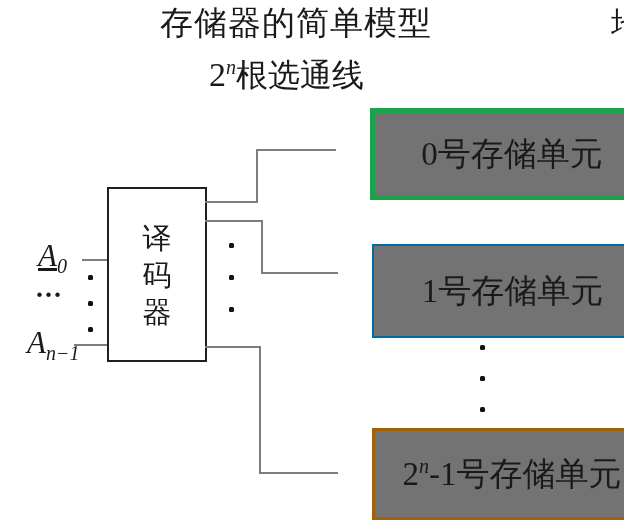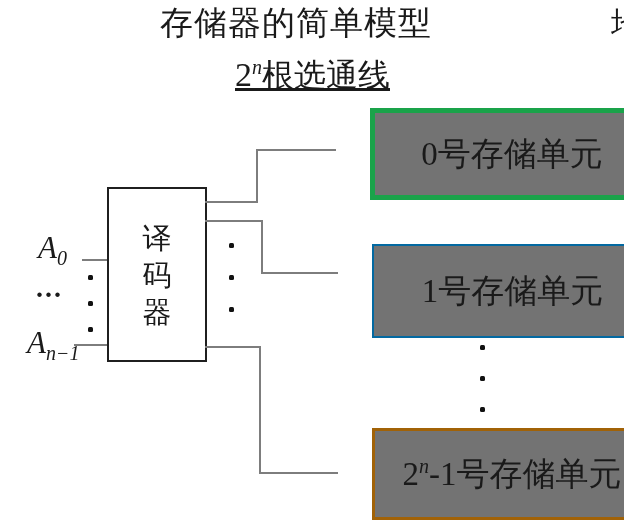--- a/index.html
+++ b/index.html
@@ -16,22 +16,22 @@
   
   .title {
     position: absolute; left: 160px; top: 1px;
     font-size: 33px; letter-spacing: 1px; white-space: nowrap;
   }
   .corner-partial {
     position: absolute; left: 611px; top: 2px;
     font-size: 33px; white-space: nowrap;
   }
   .subtitle {
-    position: absolute; left: 235px; top: 54px;
-    font-size: 32px; white-space: nowrap; text-decoration: underline;
+    position: absolute; left: 209px; top: 54px;
+    font-size: 32px; white-space: nowrap;
   }
   .subtitle .base { font-size: 34px; }
   sup.mi {
     font-style: italic; font-size: 20px;
     vertical-align: super; line-height: 0;
   }
 
   
   .decoder-box {
     position: absolute; left: 107px; top: 187px;
@@ -39,21 +39,21 @@
     border: 2.5px solid #1f1f1f;
     display: flex; flex-direction: column;
     align-items: center; justify-content: center;
     gap: 7px;
     font-size: 29px; line-height: 30px;
   }
 
   
   .alabel { position: absolute; white-space: nowrap; font-style: italic; font-size: 31px; }
   .alabel .sub { font-style: italic; font-size: 20px; }
-  .a0 { left: 38px; top: 230px; }
+  .a0 { left: 38px; top: 238px; text-decoration: underline; }
   .hdots { position: absolute; left: 36px; top: 272px; font-style: normal; font-size: 28px; font-weight: 700; letter-spacing: 2px; }
   .an1 { left: 27px; top: 313px; margin-top: 12px; }
 
   
   .cell {
     position: absolute;
     background: #737373;
     display: flex; align-items: center; justify-content: center;
     font-size: 33px; white-space: nowrap; margin-left: 34px;
   }

